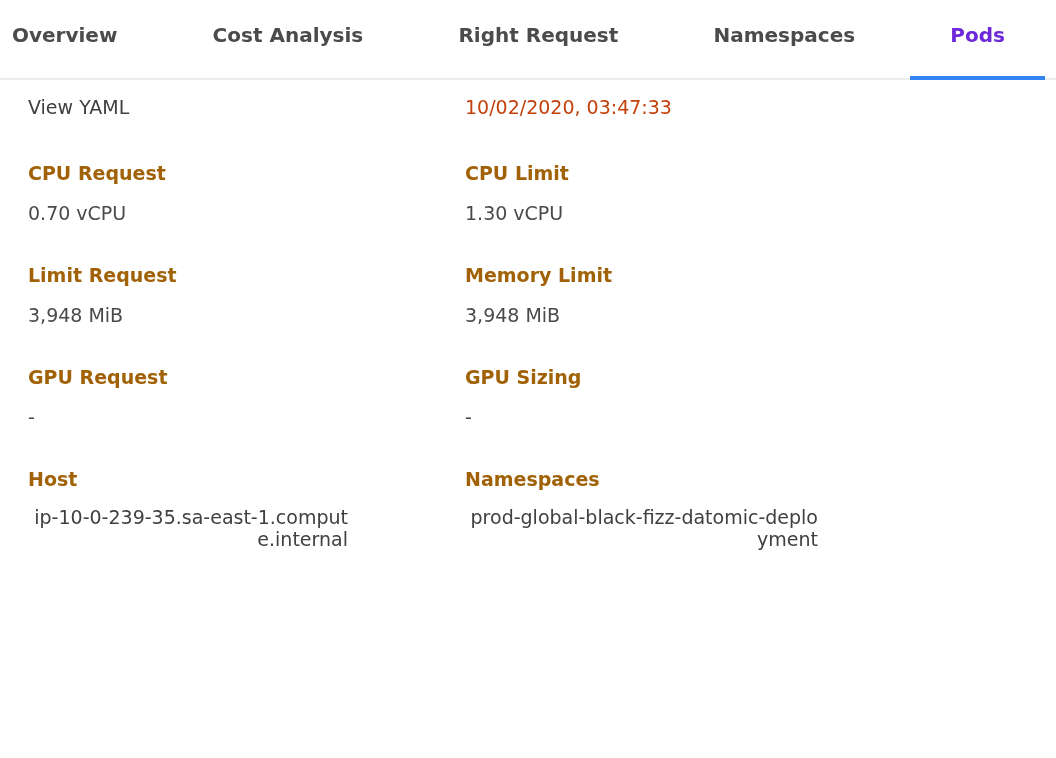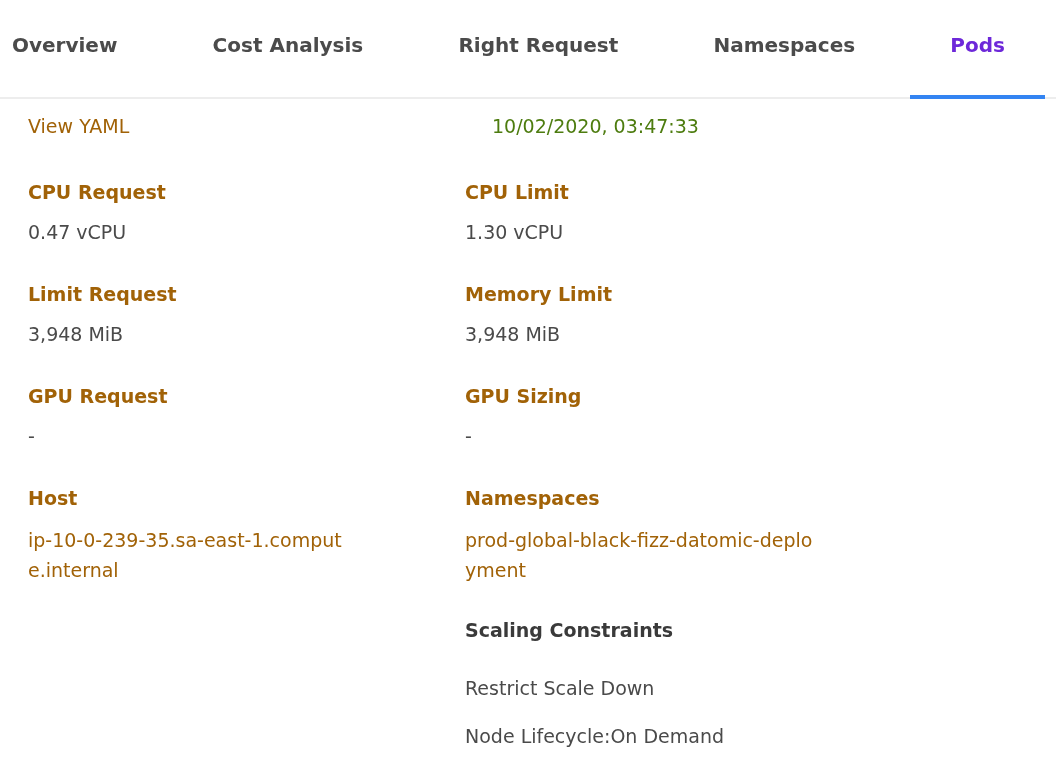--- a/index.html
+++ b/index.html
@@ -5,21 +5,21 @@
   * { margin: 0; padding: 0; box-sizing: border-box; }
   html, body {
     width: 1056px; height: 758px;
     background: #ffffff;
     font-family: "DejaVu Sans", "Liberation Sans", sans-serif;
     overflow: hidden;
   }
 
   
   .tabbar {
-    height: 99px;
+    height: 80px;
     display: flex;
     justify-content: space-between;
     align-items: stretch;
     padding: 0 11px 0 12px;
     border-bottom: 2px solid #ededed;
   }
   .tab {
     display: flex;
     align-items: center;
     padding: 0 40px 8px 40px;
@@ -45,34 +45,35 @@
     display: grid;
     grid-template-columns: 437px minmax(0, 1fr);
     padding: 14px 24px 0 28px;
     font-size: 19px;
     color: #4a4a4a;
   }
   .meta {
     line-height: 26px;
     margin-bottom: 40px;
   }
-  .timestamp { color: #4d7c0f; margin-left: 27px; }
-  .link { color: #a16207; cursor: pointer; text-decoration: none; }
+  .timestamp { color: #c2410c; }
+  .link { color: #404040; cursor: pointer; text-decoration: none; }
 
   .field { margin-bottom: 36px; }
   .field .label {
     font-weight: 600;
     color: #a16207;
     line-height: 26px;
     margin-bottom: 14px;
   }
   .field .value { line-height: 26px; }
   .value.wrap-link {
-    line-height: 30px;
+    line-height: 22px;
     word-break: break-all;
+    text-align: right;
   }
   .host-link   { max-width: 320px; }
   .deploy-link { max-width: 353px; }
 
   .sc-block .label {
     font-weight: 600;
     color: #3a3a3a;
     line-height: 26px;
     margin-bottom: 32px;
   }
@@ -94,21 +95,21 @@
 
 <main class="content">
 
   <div class="meta">
     <a class="link">View YAML</a>
   </div>
   <div class="meta timestamp">10/02/2020, 03:47:33</div>
 
   <div class="field">
     <div class="label">CPU Request</div>
-    <div class="value">0.47 vCPU</div>
+    <div class="value">0.70 vCPU</div>
   </div>
   <div class="field">
     <div class="label">CPU Limit</div>
     <div class="value">1.30 vCPU</div>
   </div>
 
   <div class="field">
     <div class="label">Limit Request</div>
     <div class="value">3,948 MiB</div>
   </div>
@@ -130,20 +131,15 @@
     <div class="label">Host</div>
     <a class="value wrap-link link host-link" style="display:block">ip-10-0-239-35.sa-east-1.compute.internal</a>
   </div>
 
   <div>
     <div class="field field-deployment">
       <div class="label">Namespaces</div>
       <a class="value wrap-link link deploy-link" style="display:block">prod-global-black-fizz-datomic-deployment</a>
     </div>
 
-    <div class="sc-block">
-      <div class="label">Scaling Constraints</div>
-      <div class="sc-item">Restrict Scale Down</div>
-      <div class="sc-item">Node Lifecycle:On Demand</div>
-    </div>
   </div>
 
 </main>
 
 </body></html>

